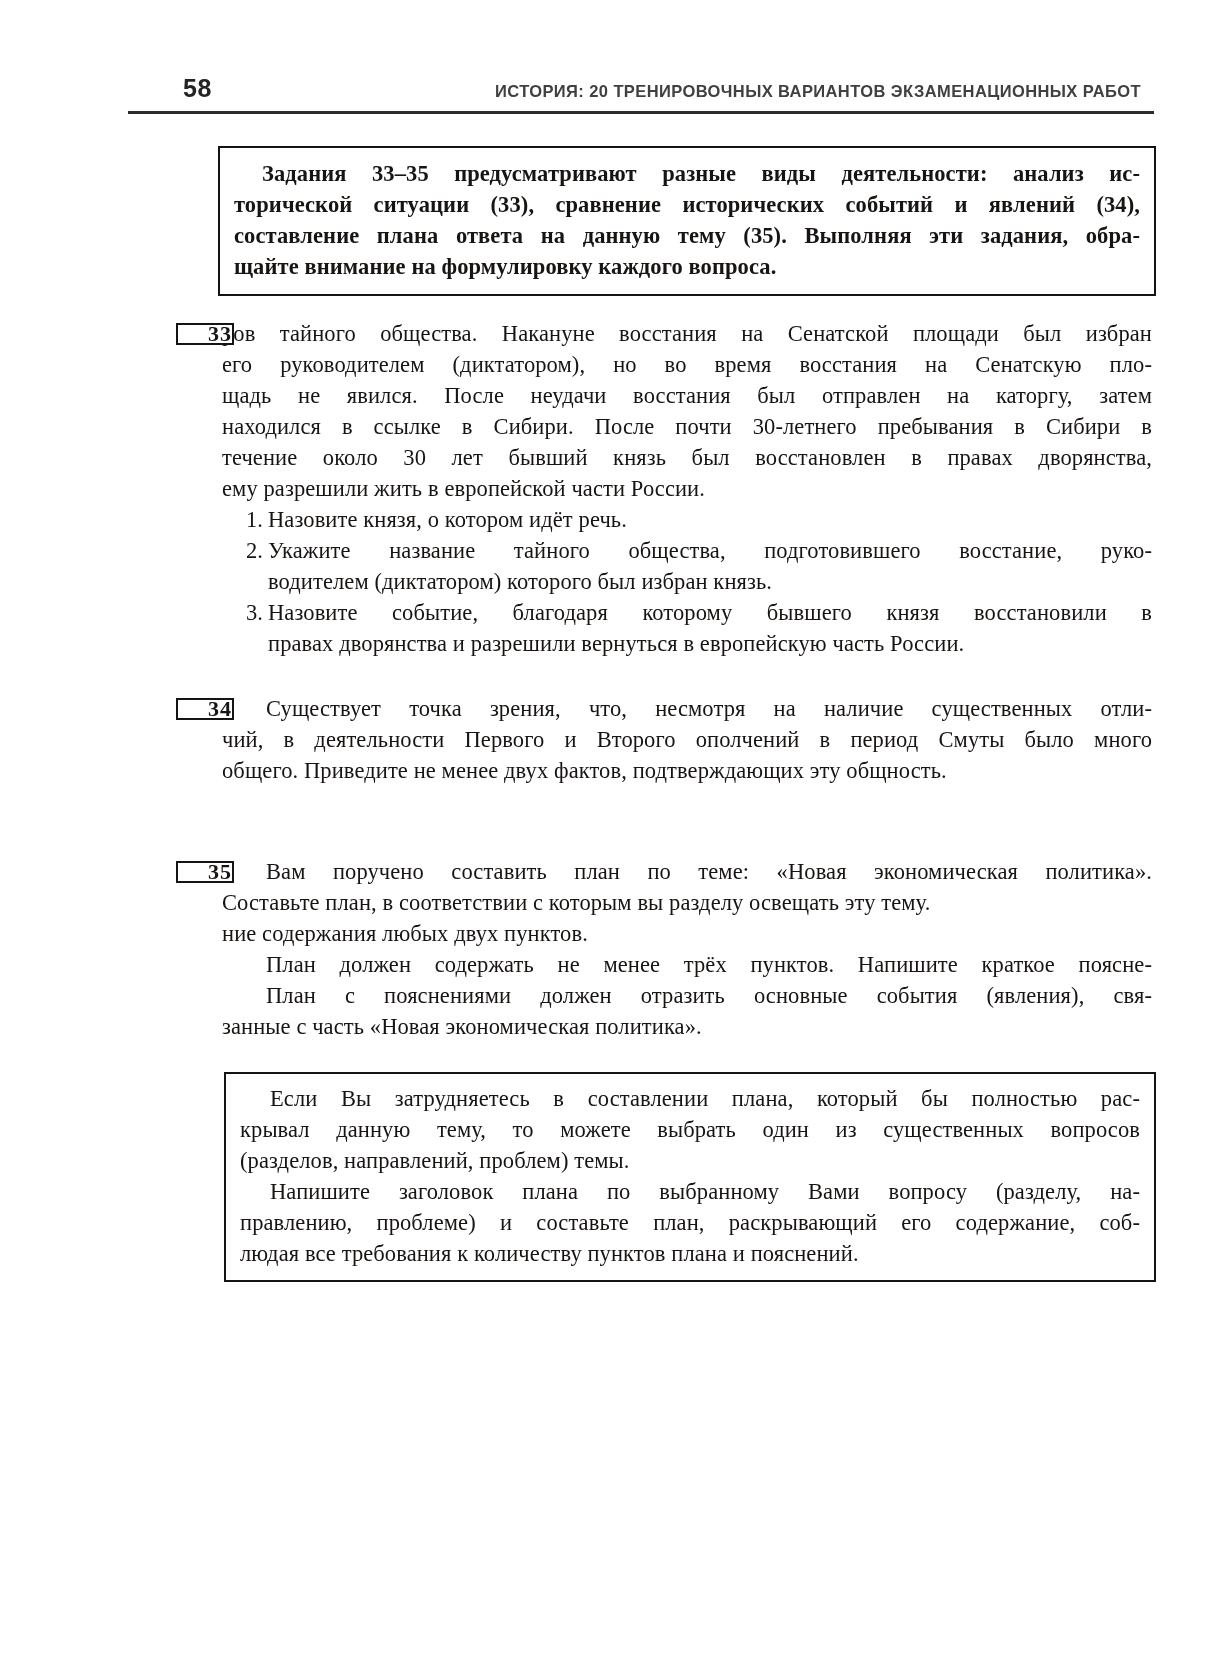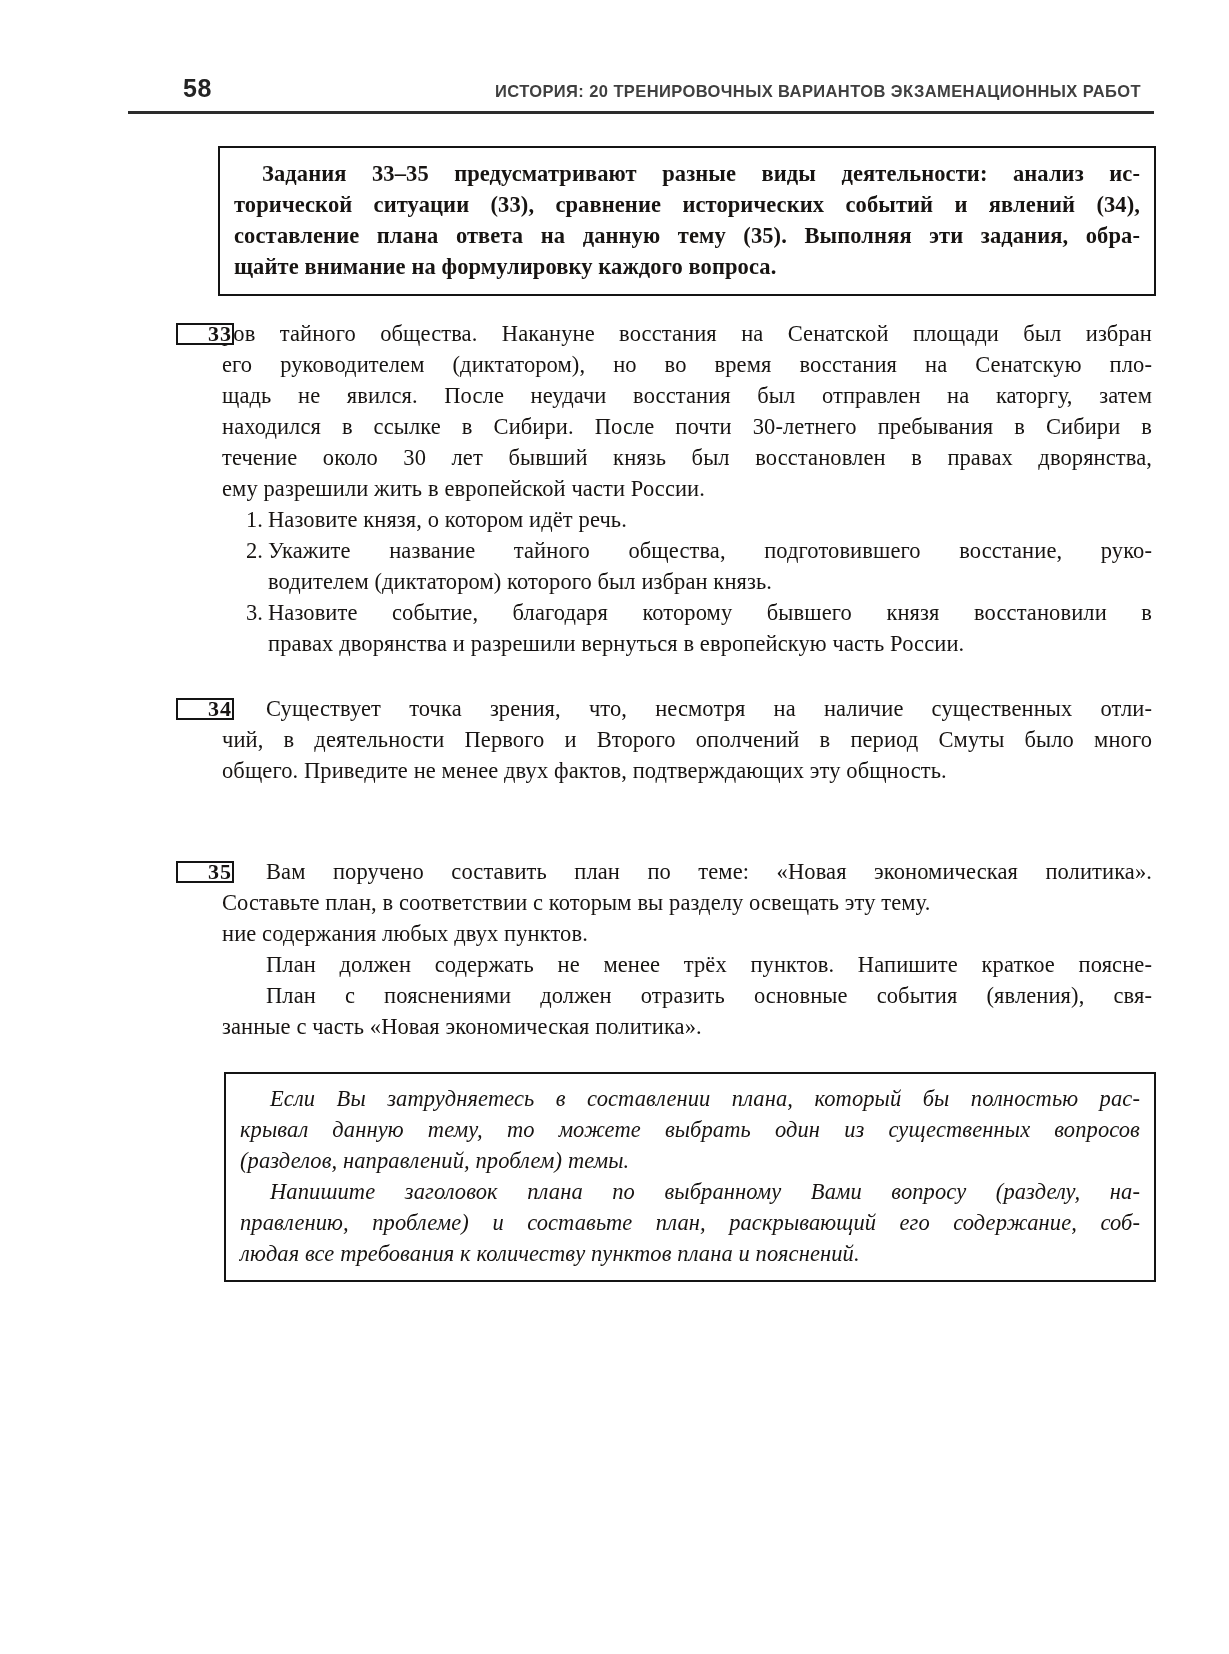--- a/index.html
+++ b/index.html
@@ -43,21 +43,21 @@
   
   .note-box {
     position:absolute;
     border:2px solid #141414;
     box-sizing:border-box;
     background:#fff;
   }
   .intro-box { left:218px; top:146px; width:938px; padding:10px 14px 12px 14px; }
   .intro-box .ln { font-weight:700; }
   .intro-box .ind { text-indent:28px; }
-  .hint-box  { left:224px; top:1072px; width:932px; padding:9px 14px 11px 14px;font-style:italic; }
+  .hint-box  { left:224px; top:1072px; width:932px; padding:9px 14px 11px 14px; }
   .hint-box .ind { text-indent:30px; }
 
   
   .task {
     position:absolute; left:222px; width:930px;
   }
   .t33 { top:318px; }
   .t34 { top:693px; }
   .t35 { top:856px; }
   .num-box {

